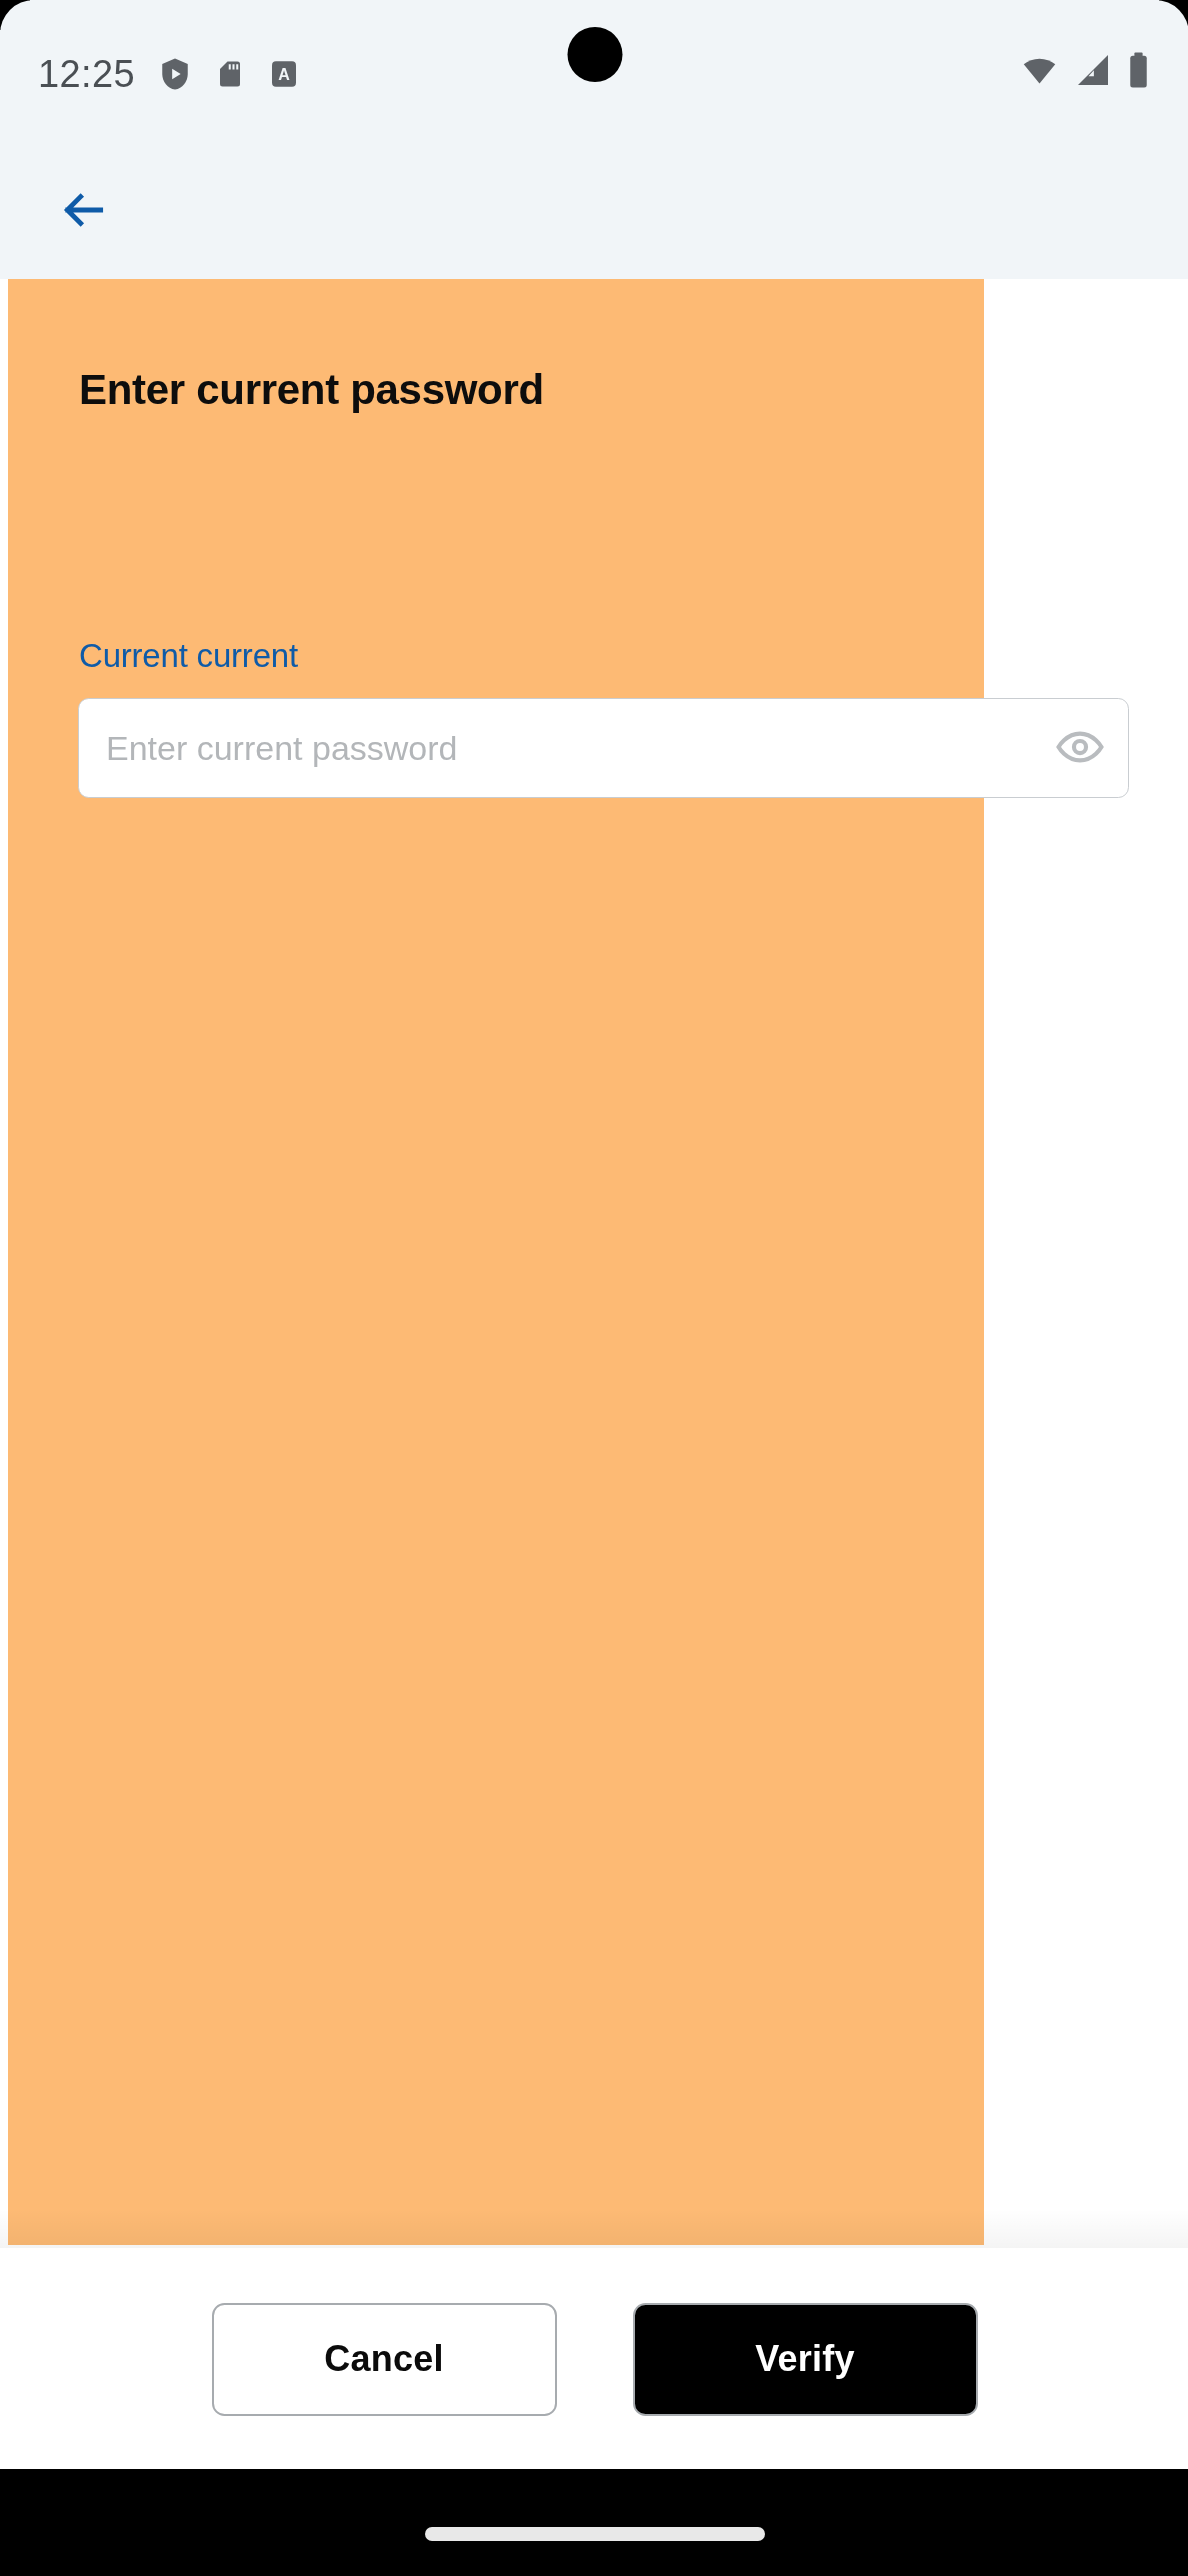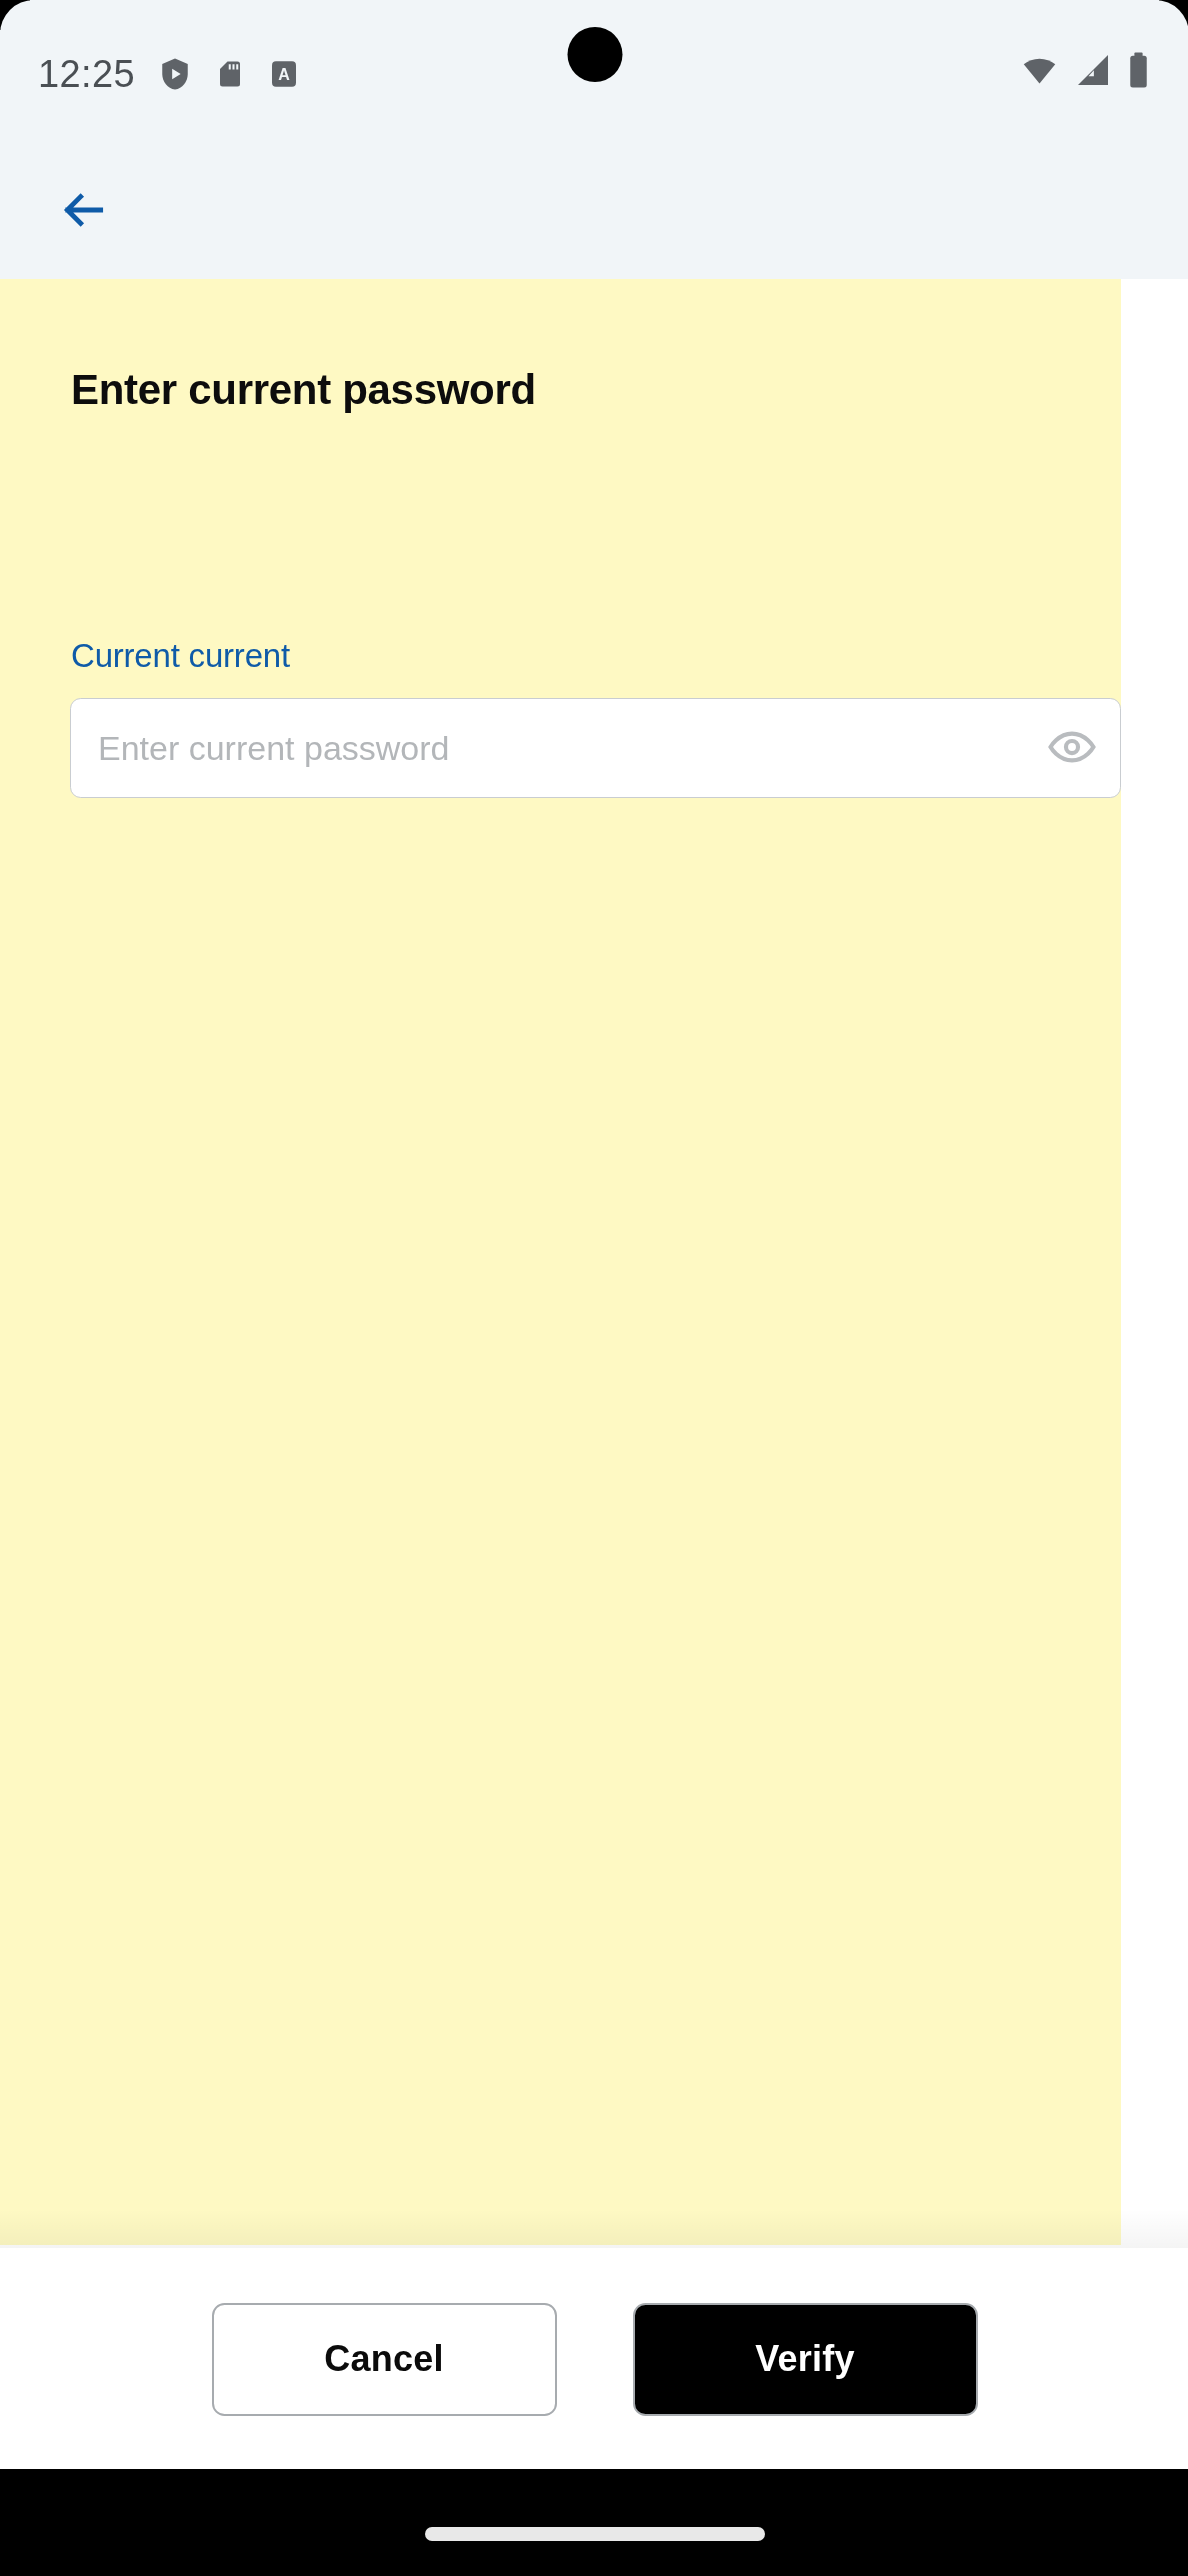--- a/index.html
+++ b/index.html
@@ -37,22 +37,22 @@
   .back-btn{
     position:absolute; left:43px; top:27px;
     width:82px; height:82px;
     display:flex; align-items:center; justify-content:center;
     border-radius:50%;
     cursor:pointer;
   }
 
   
   .content{
-    position:absolute; left:0; top:279px; width:1121px; height:1966px;
-    background:#fef9c3;
+    position:absolute; left:8px; top:279px; width:976px; height:1966px;
+    background:#fdba74;
   }
   .page-title{
     position:absolute; left:71px; top:87px;
     font-size:42px; font-weight:bold; color:#0d0d0d; letter-spacing:-0.3px;
   }
   .page-subtitle{
     position:absolute; left:71px; top:213px;
     font-size:34px; color:#6e6e6e; letter-spacing:-0.2px;
   }
   .field-label{

